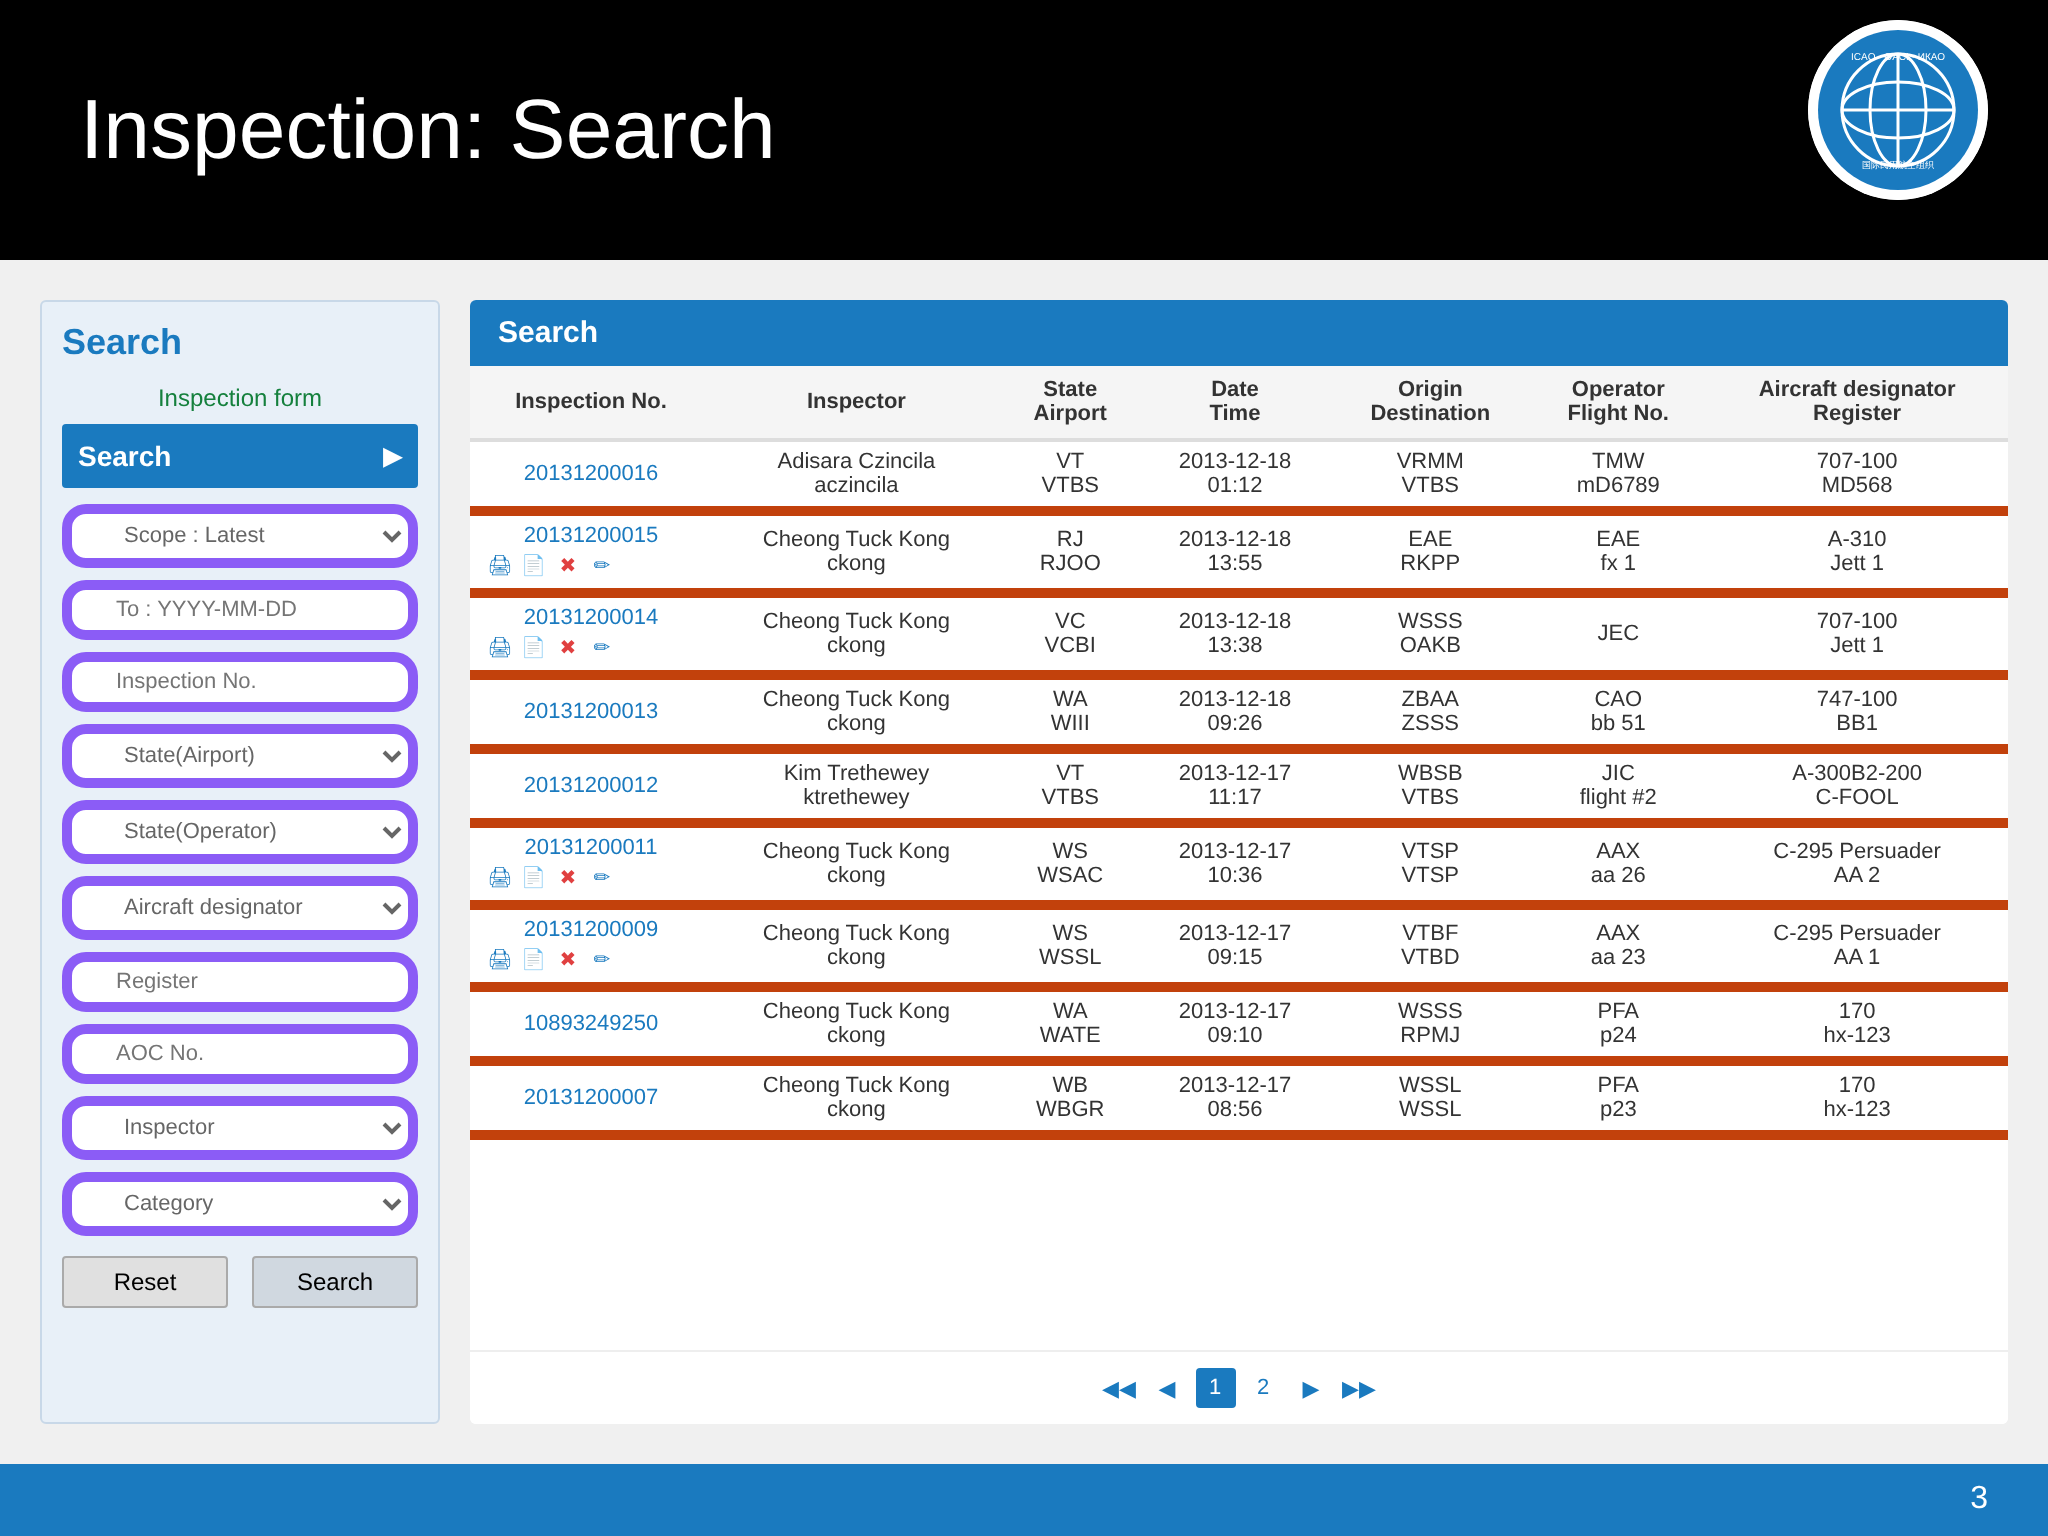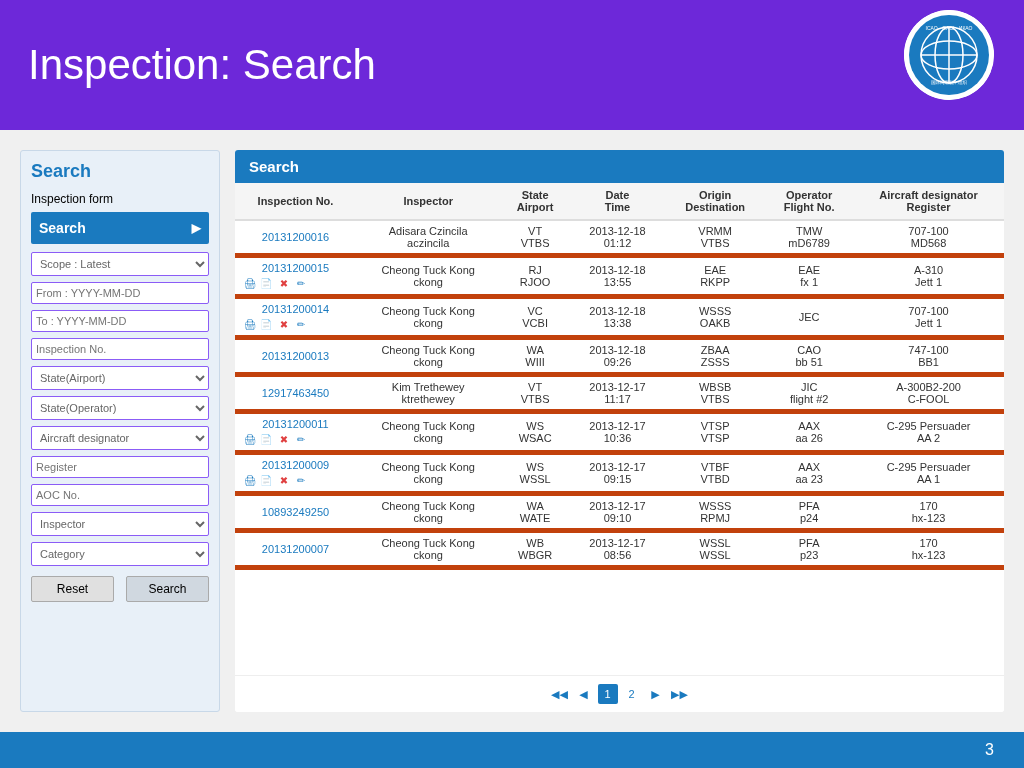--- a/index.html
+++ b/index.html
@@ -1,24 +1,24 @@
 <!DOCTYPE html>
 <html><head>
   <meta charset="utf-8">
   <style>
     * { box-sizing: border-box; margin: 0; padding: 0; }
     body { font-family: Arial, sans-serif; background: #f0f0f0; width: 1024px; height: 768px; overflow: hidden; }
 
     
     .header {
-      background: #6d28d9;
+      background: #000000;
       height: 130px;
       display: flex;
       align-items: center;
-      padding: 0 28px;
+      padding: 0 40px;
       position: relative;
     }
     .header-title {
       color: white;
       font-size: 42px;
       font-weight: 300;
     }
     .icao-logo {
       position: absolute;
       right: 30px;
@@ -56,22 +56,22 @@
       padding: 10px;
     }
     .sidebar-title {
       font-size: 18px;
       font-weight: bold;
       color: #1a7abf;
       margin-bottom: 10px;
     }
     .sidebar-section-label {
       font-size: 12px;
-      color: #000000;
-      text-align: left;
+      color: #15803d;
+      text-align: center;
       margin-bottom: 6px;
     }
     .search-btn {
       background: #1a7abf;
       color: white;
       border: none;
       width: 100%;
       padding: 8px;
       font-size: 14px;
       font-weight: bold;
@@ -83,24 +83,24 @@
       margin-bottom: 8px;
     }
     .search-btn-arrow {
       font-size: 12px;
     }
     .form-field {
       margin-bottom: 6px;
     }
     .form-input {
       width: 100%;
-      padding: 4px 4px;
+      padding: 4px 22px;
       font-size: 11px;
-      border: 1px solid #8b5cf6;
-      border-radius: 2px;
+      border: 5px solid #8b5cf6;
+      border-radius: 12px;
       background: white;
       color: #666;
     }
     .action-btns {
       display: flex;
       gap: 12px;
       margin-top: 10px;
     }
     .btn-reset {
       flex: 1;
@@ -261,23 +261,20 @@
 
     <button class="search-btn">
       <span>Search</span>
       <span class="search-btn-arrow">▶</span>
     </button>
 
     <div class="form-field">
       <select class="form-input">
         <option>Scope : Latest</option>
       </select>
-    </div>
-    <div class="form-field">
-      <input type="text" class="form-input" placeholder="From : YYYY-MM-DD" style="">
     </div>
     <div class="form-field">
       <input type="text" class="form-input" placeholder="To : YYYY-MM-DD" style="">
     </div>
     <div class="form-field">
       <input type="text" class="form-input" placeholder="Inspection No." style="">
     </div>
     <div class="form-field">
       <select class="form-input">
         <option>State(Airport)</option>
@@ -375,21 +372,21 @@
             <tr>
       <td class="insp-no">20131200013</td>
       <td>Cheong Tuck Kong<br>ckong</td>
       <td>WA<br>WIII</td>
       <td>2013-12-18<br>09:26</td>
       <td>ZBAA<br>ZSSS</td>
       <td>CAO<br>bb 51</td>
       <td>747-100<br>BB1</td>
     </tr>
             <tr>
-      <td class="insp-no">12917463450</td>
+      <td class="insp-no">20131200012</td>
       <td>Kim Trethewey<br>ktrethewey</td>
       <td>VT<br>VTBS</td>
       <td>2013-12-17<br>11:17</td>
       <td>WBSB<br>VTBS</td>
       <td>JIC<br>flight #2</td>
       <td>A-300B2-200<br>C-FOOL</td>
     </tr>
             <tr>
       <td class="insp-no">20131200011
       <div class="row-icons">

